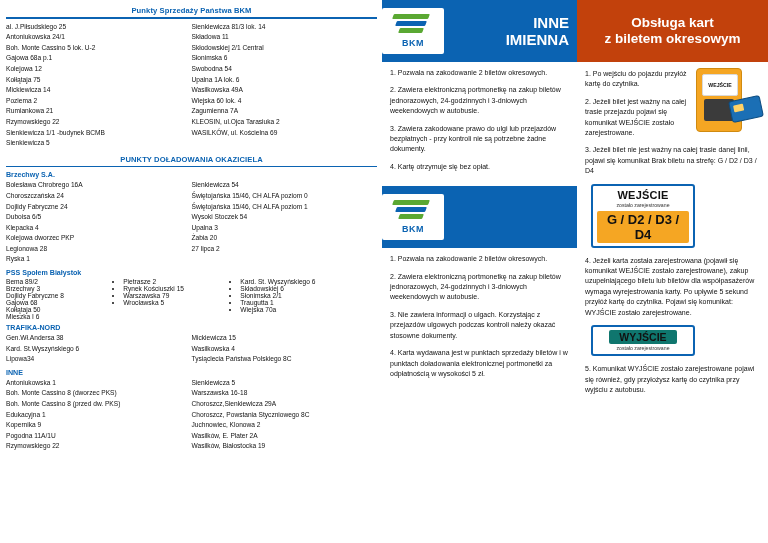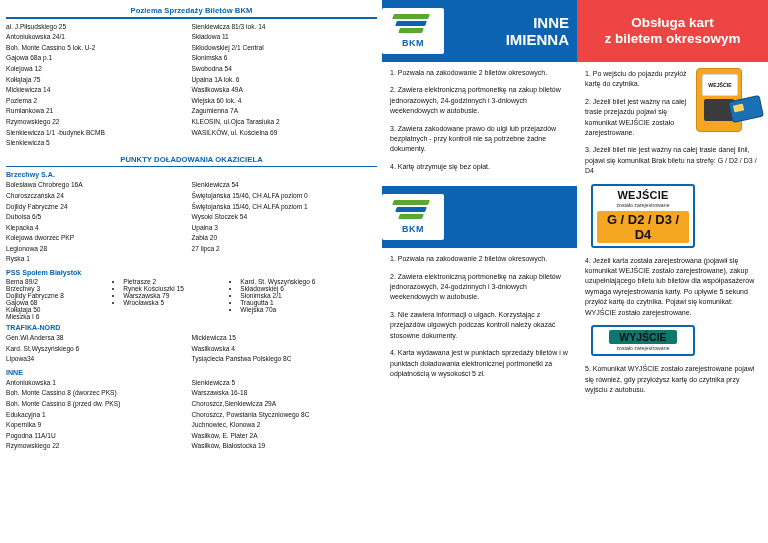--- a/index.html
+++ b/index.html
@@ -67,21 +67,21 @@
   .bkm-text{font-size:9px;font-weight:bold;color:#0b63b2;letter-spacing:.5px;margin-top:2px;}
   .mid-body{padding:6px 8px 0 8px;}
   .mid-body p{margin:0 0 7px 0;line-height:10.4px;font-size:7px;}
 
   
   .right{
     position:absolute;left:577px;top:0;width:191px;height:543px;
     box-sizing:border-box;
   }
   .right-head{
-    background:#ef4444;color:#fff;height:62px;display:flex;align-items:center;
+    background:#c2410c;color:#fff;height:62px;display:flex;align-items:center;
     justify-content:center;text-align:center;
   }
   .right-head .ttl{font-weight:bold;font-size:13.5px;line-height:16px;padding:0 6px;}
   .right-body{padding:7px 8px 0 8px;position:relative;}
   .right-body p{margin:0 0 7px 0;line-height:10.4px;font-size:7px;}
 
   
   .illus{
     position:absolute;right:4px;top:2px;width:78px;height:70px;
   }
@@ -125,21 +125,21 @@
     font-weight:bold;font-size:10.5px;color:#111;
   }
 </style>
 </head>
 <body>
 
 <div class="page">
 
   <div class="left">
 
-    <div class="sec-title">Poziema Sprzedaży Biletów BKM</div>
+    <div class="sec-title">Punkty Sprzedaży Państwa BKM</div>
     <div class="rule"></div>
 
     <div class="c2">
       <ul class="col w1">
         <li>al. J.Piłsudskiego 25</li>
         <li>Antoniukowska 24/1</li>
         <li>Boh. Monte Cassino 5 lok. U-2</li>
         <li>Gajowa 68a p.1</li>
         <li>Kolejowa 12</li>
         <li>Kołłątaja 75</li>

